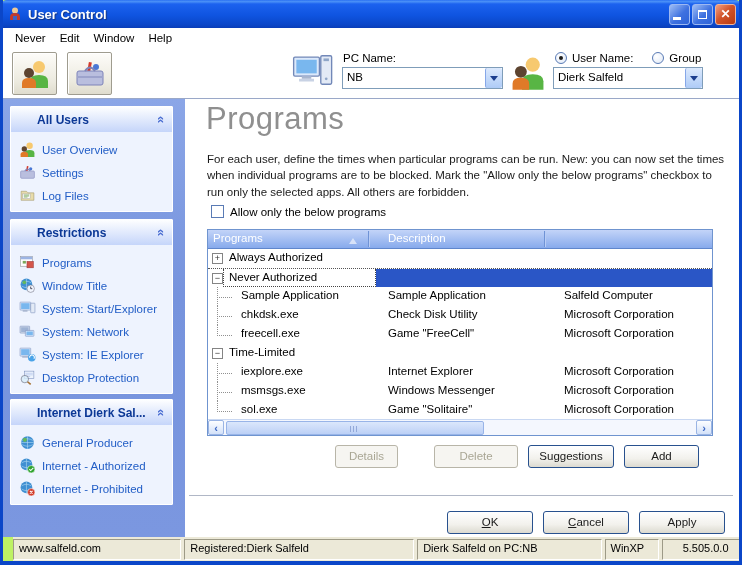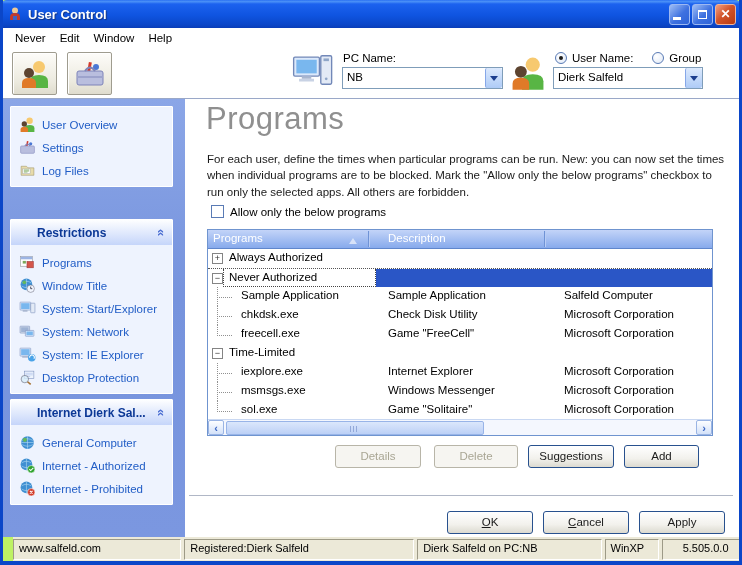--- a/index.html
+++ b/index.html
@@ -192,20 +192,24 @@
           <span></span>
         </span>
     </div>
   </div>
 
   <div class="band">
 
     <div class="sidebar">
 
       <div class="panel" style="top:7px;">
+        <div class="panel-h">
+          <span>All Users</span>
+          <span class="chev">«</span>
+        </div>
         <div class="panel-body">
           <div class="pitem">
             <svg width="17" height="17" viewBox="0 0 32 32">
               <circle cx="20" cy="9" r="6" fill="#f7c96f"></circle>
                 <path d="M11 30 v-7 q0-6 9-6 t9 6 v7 z" fill="#58b544"></path>
               <circle cx="10" cy="15" r="5" fill="#5d4430"></circle>
                 <path d="M3 30 v-5 q0-5 7-5 t7 5 v5 z" fill="#e07a28"></path>
             </svg>
             <span class="lbl">User Overview</span>
           </div>
@@ -299,21 +303,21 @@
           <span>Internet Dierk Sal...</span>
           <span class="chev">«</span>
         </div>
         <div class="panel-body">
           <div class="pitem">
             <svg width="17" height="17" viewBox="0 0 32 32">
               <circle cx="16" cy="16" r="12" fill="#3f8fd2"></circle>
               <path d="M6 12 q10-6 20 0 M6 20 q10 6 20 0 M16 4 v24 M4 16 h24" stroke="#bde0f5" fill="none"></path>
               <circle cx="11" cy="11" r="4" fill="#63b85e"></circle>
             </svg>
-            <span class="lbl">General Computer</span>
+            <span class="lbl">General Producer</span>
           </div>
           <div class="pitem">
             <svg width="17" height="17" viewBox="0 0 32 32">
               <circle cx="14" cy="14" r="11" fill="#3f8fd2"></circle>
               <path d="M5 11 q9-6 18 0 M5 17 q9 6 18 0 M14 3 v22" stroke="#bde0f5" fill="none"></path>
               <circle cx="23" cy="23" r="7" fill="#2fa32f" stroke="#fff"></circle>
               <path d="M19.5 23 l2.5 2.5 l5-5" stroke="#fff" fill="none" stroke-width="2"></path>
             </svg>
             <span class="lbl">Internet - Authorized</span>
           </div>
@@ -395,21 +399,21 @@
           <span class="c3">Microsoft Corporation</span>
         </div>
 
         <div class="hscroll">
           <span class="sarrow">‹</span>
           <span class="sarrow right">›</span>
           <span class="sthumb"></span>
         </div>
       </div>
 
-      <button class="xpbtn dis" style="left:150px;top:346px;width:86px;">Details</button>
+      <button class="xpbtn dis" style="left:150px;top:346px;width:63px;">Details</button>
       <button class="xpbtn dis" style="left:249px;top:346px;width:84px;">Delete</button>
       <button class="xpbtn" style="left:343px;top:346px;width:86px;">Suggestions</button>
       <button class="xpbtn" style="left:439px;top:346px;width:75px;">Add</button>
 
       <div class="divider"></div>
 
       <button class="xpbtn" style="left:262px;top:412px;width:86px;"><span class="u">O</span><span>K</span></button>
       <button class="xpbtn" style="left:358px;top:412px;width:86px;"><span class="u">C</span><span>ancel</span></button>
       <button class="xpbtn" style="left:454px;top:412px;width:86px;">Apply</button>
     </div>

